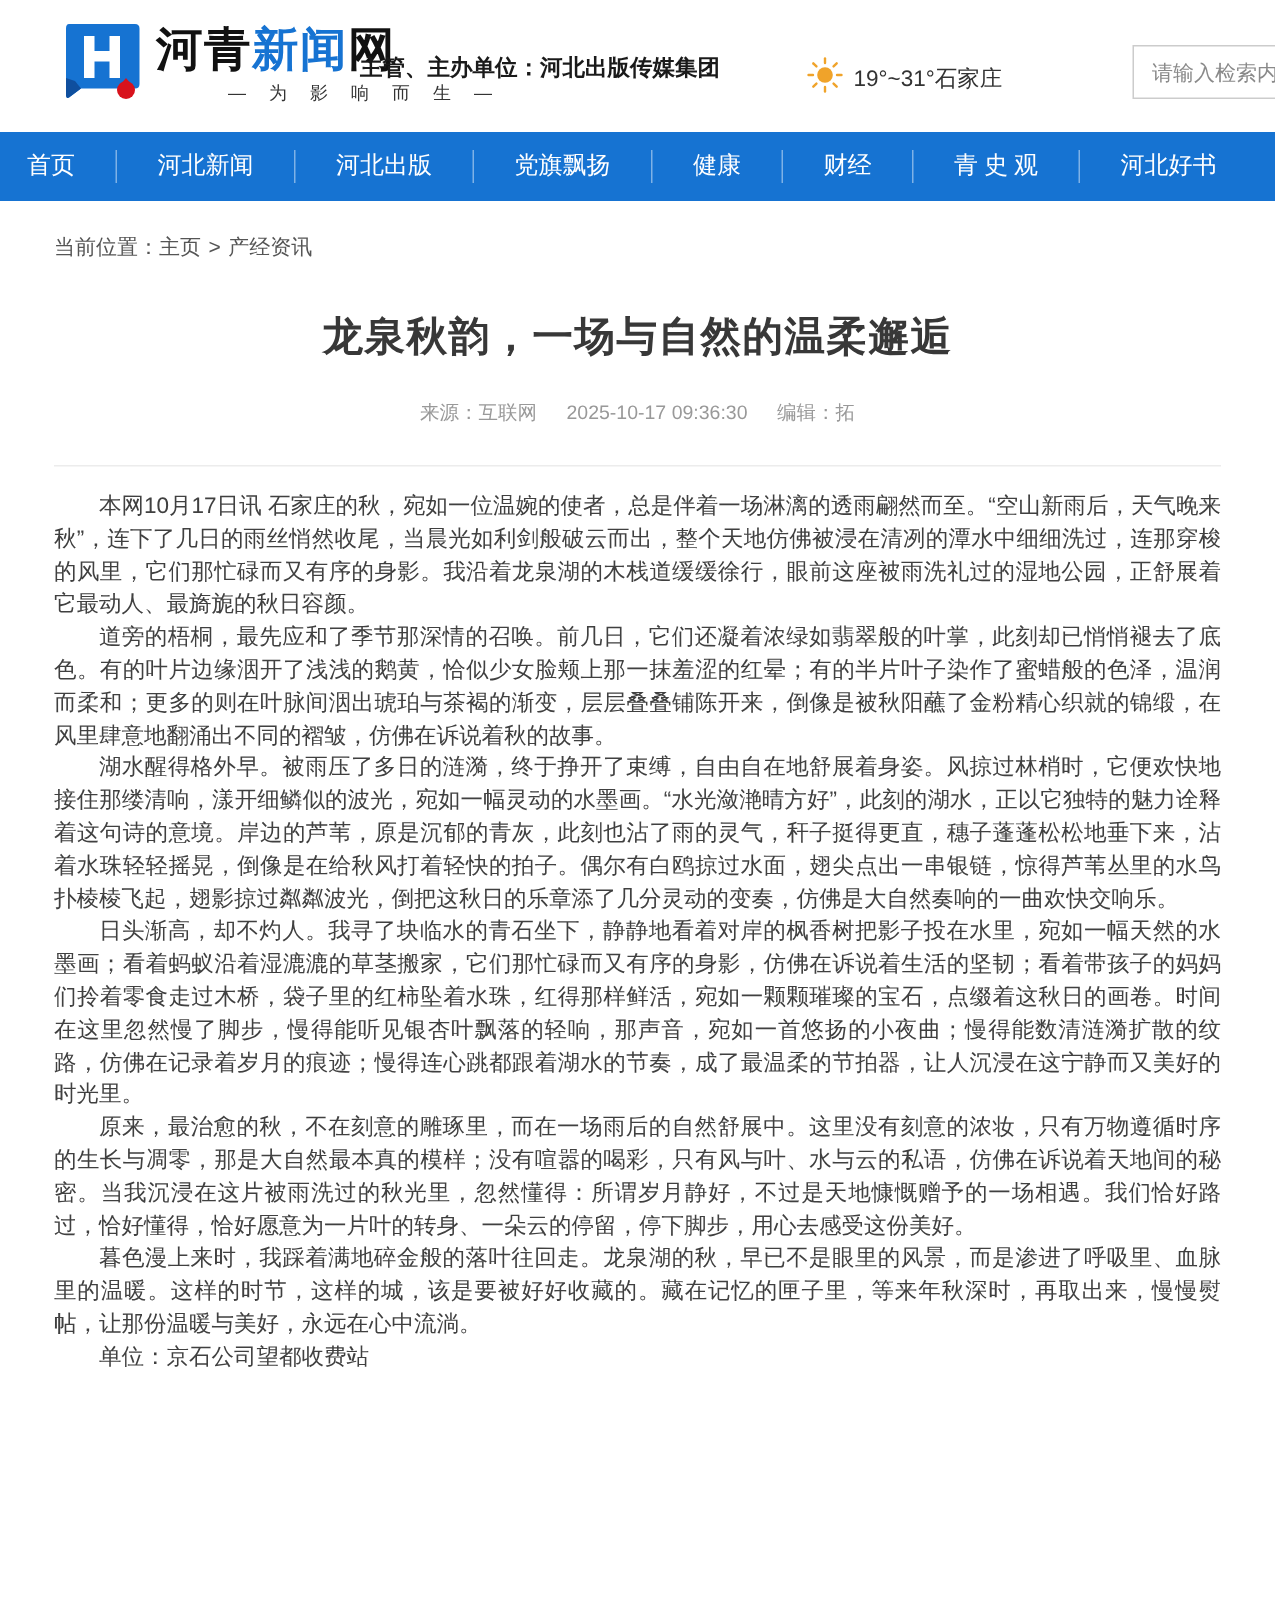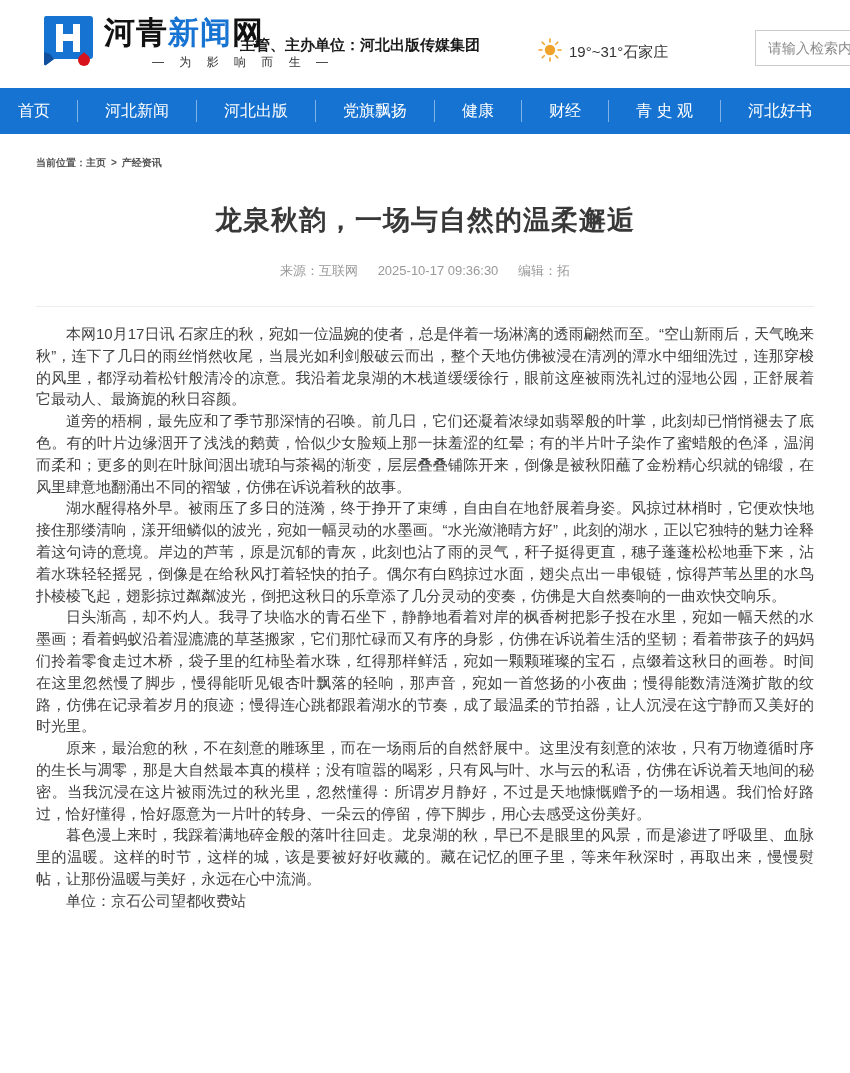--- a/index.html
+++ b/index.html
@@ -34,24 +34,24 @@
   }
   .search-input::placeholder { color: #8a8a8a; }
 
   
   .nav { height: 46px; background: #1673d2; display: flex; align-items: center; }
   .nav a {
     color: #fff; font-size: 16px; text-decoration: none; padding: 0 27px;
     line-height: 22px; white-space: nowrap; display: block;
   }
   .nav a:first-child { padding-left: 18px; }
-  .nav a + a { border-left: 1px solid rgba(255,255,255,0.45); }
+  .nav a + a { border-left: 1px solid rgba(255,255,255,0.45); font-family: Liberation Serif, serif; }
 
   
-  .breadcrumb { margin: 0 36px; padding-top: 22px; font-size: 10px; color: #555; font-weight: bold; }
+  .breadcrumb { margin: 0 36px; padding-top: 22px; font-size: 14px; color: #555; }
   .breadcrumb a { color: #555; text-decoration: none; }
   .breadcrumb .sep { margin: 0 5px; }
 
   
   .article { margin: 0 36px; }
   .article-title {
     text-align: center; font-size: 27px; font-weight: bold; color: #383838;
     margin-top: 32px; letter-spacing: 1px;
   }
   .article-meta {
@@ -130,21 +130,21 @@
 <div class="article">
   <div class="article-title">龙泉秋韵，一场与自然的温柔邂逅</div>
 
   <div class="article-meta">
     <span>来源：互联网</span>
     <span>2025-10-17 09:36:30</span>
     <span>编辑：拓</span>
   </div>
 
   <div class="article-body">
-    <p>本网10月17日讯 石家庄的秋，宛如一位温婉的使者，总是伴着一场淋漓的透雨翩然而至。“空山新雨后，天气晚来秋”，连下了几日的雨丝悄然收尾，当晨光如利剑般破云而出，整个天地仿佛被浸在清冽的潭水中细细洗过，连那穿梭的风里，都浮动着松针般清冷的凉意。我沿着龙泉湖的木栈道缓缓徐行，眼前这座被雨洗礼过的湿地公园，正舒展着它最动人、最旖旎的秋日容颜。</p>
+    <p>本网10月17日讯 石家庄的秋，宛如一位温婉的使者，总是伴着一场淋漓的透雨翩然而至。“空山新雨后，天气晚来秋”，连下了几日的雨丝悄然收尾，当晨光如利剑般破云而出，整个天地仿佛被浸在清冽的潭水中细细洗过，连那穿梭的风里，它们那忙碌而又有序的身影。我沿着龙泉湖的木栈道缓缓徐行，眼前这座被雨洗礼过的湿地公园，正舒展着它最动人、最旖旎的秋日容颜。</p>
     <p>道旁的梧桐，最先应和了季节那深情的召唤。前几日，它们还凝着浓绿如翡翠般的叶掌，此刻却已悄悄褪去了底色。有的叶片边缘洇开了浅浅的鹅黄，恰似少女脸颊上那一抹羞涩的红晕；有的半片叶子染作了蜜蜡般的色泽，温润而柔和；更多的则在叶脉间洇出琥珀与茶褐的渐变，层层叠叠铺陈开来，倒像是被秋阳蘸了金粉精心织就的锦缎，在风里肆意地翻涌出不同的褶皱，仿佛在诉说着秋的故事。</p>
     <p>湖水醒得格外早。被雨压了多日的涟漪，终于挣开了束缚，自由自在地舒展着身姿。风掠过林梢时，它便欢快地接住那缕清响，漾开细鳞似的波光，宛如一幅灵动的水墨画。“水光潋滟晴方好”，此刻的湖水，正以它独特的魅力诠释着这句诗的意境。岸边的芦苇，原是沉郁的青灰，此刻也沾了雨的灵气，秆子挺得更直，穗子蓬蓬松松地垂下来，沾着水珠轻轻摇晃，倒像是在给秋风打着轻快的拍子。偶尔有白鸥掠过水面，翅尖点出一串银链，惊得芦苇丛里的水鸟扑棱棱飞起，翅影掠过粼粼波光，倒把这秋日的乐章添了几分灵动的变奏，仿佛是大自然奏响的一曲欢快交响乐。</p>
     <p>日头渐高，却不灼人。我寻了块临水的青石坐下，静静地看着对岸的枫香树把影子投在水里，宛如一幅天然的水墨画；看着蚂蚁沿着湿漉漉的草茎搬家，它们那忙碌而又有序的身影，仿佛在诉说着生活的坚韧；看着带孩子的妈妈们拎着零食走过木桥，袋子里的红柿坠着水珠，红得那样鲜活，宛如一颗颗璀璨的宝石，点缀着这秋日的画卷。时间在这里忽然慢了脚步，慢得能听见银杏叶飘落的轻响，那声音，宛如一首悠扬的小夜曲；慢得能数清涟漪扩散的纹路，仿佛在记录着岁月的痕迹；慢得连心跳都跟着湖水的节奏，成了最温柔的节拍器，让人沉浸在这宁静而又美好的时光里。</p>
     <p>原来，最治愈的秋，不在刻意的雕琢里，而在一场雨后的自然舒展中。这里没有刻意的浓妆，只有万物遵循时序的生长与凋零，那是大自然最本真的模样；没有喧嚣的喝彩，只有风与叶、水与云的私语，仿佛在诉说着天地间的秘密。当我沉浸在这片被雨洗过的秋光里，忽然懂得：所谓岁月静好，不过是天地慷慨赠予的一场相遇。我们恰好路过，恰好懂得，恰好愿意为一片叶的转身、一朵云的停留，停下脚步，用心去感受这份美好。</p>
     <p>暮色漫上来时，我踩着满地碎金般的落叶往回走。龙泉湖的秋，早已不是眼里的风景，而是渗进了呼吸里、血脉里的温暖。这样的时节，这样的城，该是要被好好收藏的。藏在记忆的匣子里，等来年秋深时，再取出来，慢慢熨帖，让那份温暖与美好，永远在心中流淌。</p>
     <p>单位：京石公司望都收费站</p>
 
   </div>
 </div>
 

